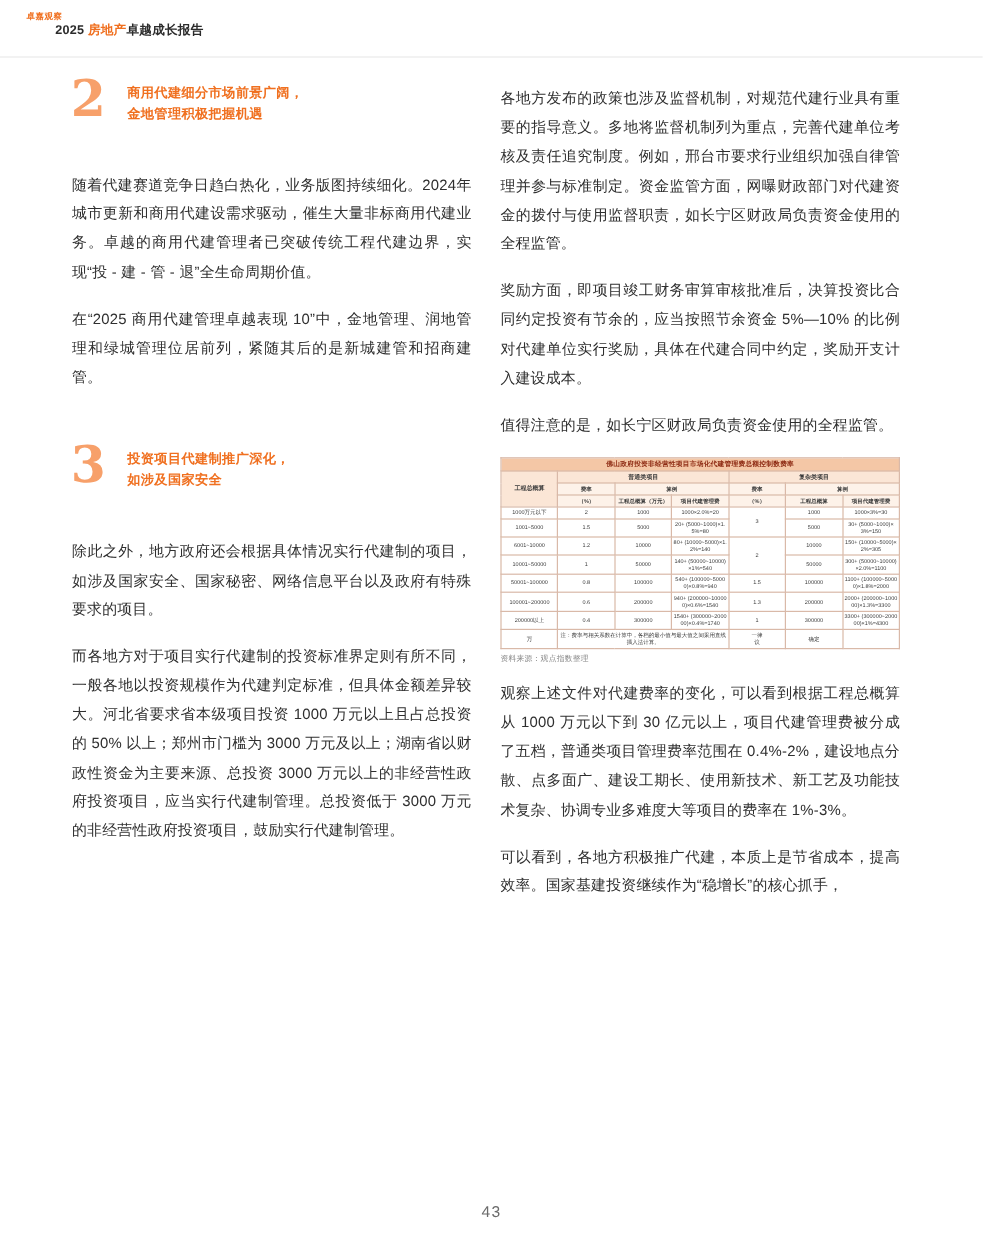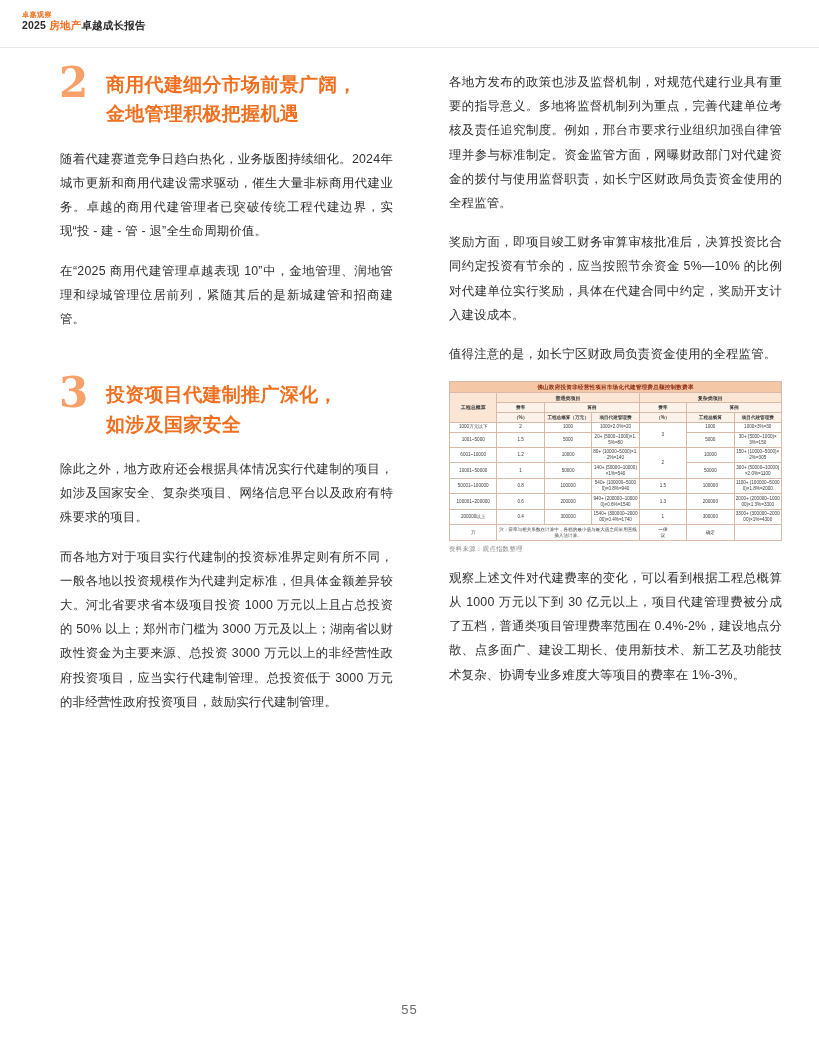--- a/index.html
+++ b/index.html
@@ -32,57 +32,58 @@
     font-size: 7px;
     color: #f07020;
     letter-spacing: 0.5px;
     font-weight: bold;
   }
   .brand-main {
     font-size: 10.5px;
     color: #2b2b2b;
     font-weight: bold;
     letter-spacing: 0.2px;
+    margin-left: 24px;
   }
   .brand-main .hl { color: #f07020; }
 
   
   .page {
     position: absolute;
     top: 48px; left: 0;
     width: 819px;
     height: 995px;
   }
   .col {
     position: absolute;
     top: 22px;
     width: 333px;
   }
   .col-left { left: 60px; }
-  .col-right { left: 449px; }
+  .col-right { left: 417px; }
 
   
   .sec {
     position: relative;
     margin-bottom: 18px;
     min-height: 54px;
   }
   .sec-num {
     position: absolute;
     left: -1px;
     top: -8px;
     font-family: "DejaVu Serif", serif;
     font-size: 42px;
     line-height: 1;
     color: #f7a06a;
     font-weight: bold;
   }
   .sec-title {
     margin-left: 46px;
-    font-size: 19px;
+    font-size: 11px;
     font-weight: bold;
     color: #f07020;
     line-height: 1.55;
     letter-spacing: 0.3px;
   }
 
   p.body {
     font-size: 12.4px;
     line-height: 1.95;
     color: #2f2f2f;
@@ -182,21 +183,21 @@
     <p class="body">在“2025 商用代建管理卓越表现 10”中，金地管理、润地管理和绿城管理位居前列，紧随其后的是新城建管和招商建管。</p>
 
     <div class="spacer-40"></div>
 
     <div class="sec">
       <div class="sec-num">3</div>
       <div class="sec-title" style="white-space:pre-line">投资项目代建制推广深化，
 如涉及国家安全</div>
     </div>
 
-    <p class="body">除此之外，地方政府还会根据具体情况实行代建制的项目，如涉及国家安全、复杂类项目、网络信息平台以及政府有特殊要求的项目。</p>
+    <p class="body">除此之外，地方政府还会根据具体情况实行代建制的项目，如涉及国家安全、国家秘密、网络信息平台以及政府有特殊要求的项目。</p>
     <p class="body">而各地方对于项目实行代建制的投资标准界定则有所不同，一般各地以投资规模作为代建判定标准，但具体金额差异较大。河北省要求省本级项目投资 1000 万元以上且占总投资的 50% 以上；郑州市门槛为 3000 万元及以上；湖南省以财政性资金为主要来源、总投资 3000 万元以上的非经营性政府投资项目，应当实行代建制管理。总投资低于 3000 万元的非经营性政府投资项目，鼓励实行代建制管理。</p>
   </div>
 
   <div class="col col-right">
     <p class="body">各地方发布的政策也涉及监督机制，对规范代建行业具有重要的指导意义。多地将监督机制列为重点，完善代建单位考核及责任追究制度。例如，邢台市要求行业组织加强自律管理并参与标准制定。资金监管方面，网曝财政部门对代建资金的拨付与使用监督职责，如长宁区财政局负责资金使用的全程监管。</p>
     <p class="body">奖励方面，即项目竣工财务审算审核批准后，决算投资比合同约定投资有节余的，应当按照节余资金 5%—10% 的比例对代建单位实行奖励，具体在代建合同中约定，奖励开支计入建设成本。</p>
     <p class="body">值得注意的是，如长宁区财政局负责资金使用的全程监管。</p>
 
     <div class="figure">
       <table class="fee">
@@ -292,16 +293,17 @@
 议</td>
           <td>确定</td>
           <td></td>
         </tr>
       </tbody>
         </table>
       <div class="fig-src">资料来源：观点指数整理</div>
     </div>
 
     <p class="body">观察上述文件对代建费率的变化，可以看到根据工程总概算从 1000 万元以下到 30 亿元以上，项目代建管理费被分成了五档，普通类项目管理费率范围在 0.4%-2%，建设地点分散、点多面广、建设工期长、使用新技术、新工艺及功能技术复杂、协调专业多难度大等项目的费率在 1%-3%。</p>
+    <p class="body">可以看到，各地方积极推广代建，本质上是节省成本，提高效率。国家基建投资继续作为“稳增长”的核心抓手，</p>
   </div>
 
-  <div class="folio">55</div>
+  <div class="folio">43</div>
 </div>
 
 </body></html>

